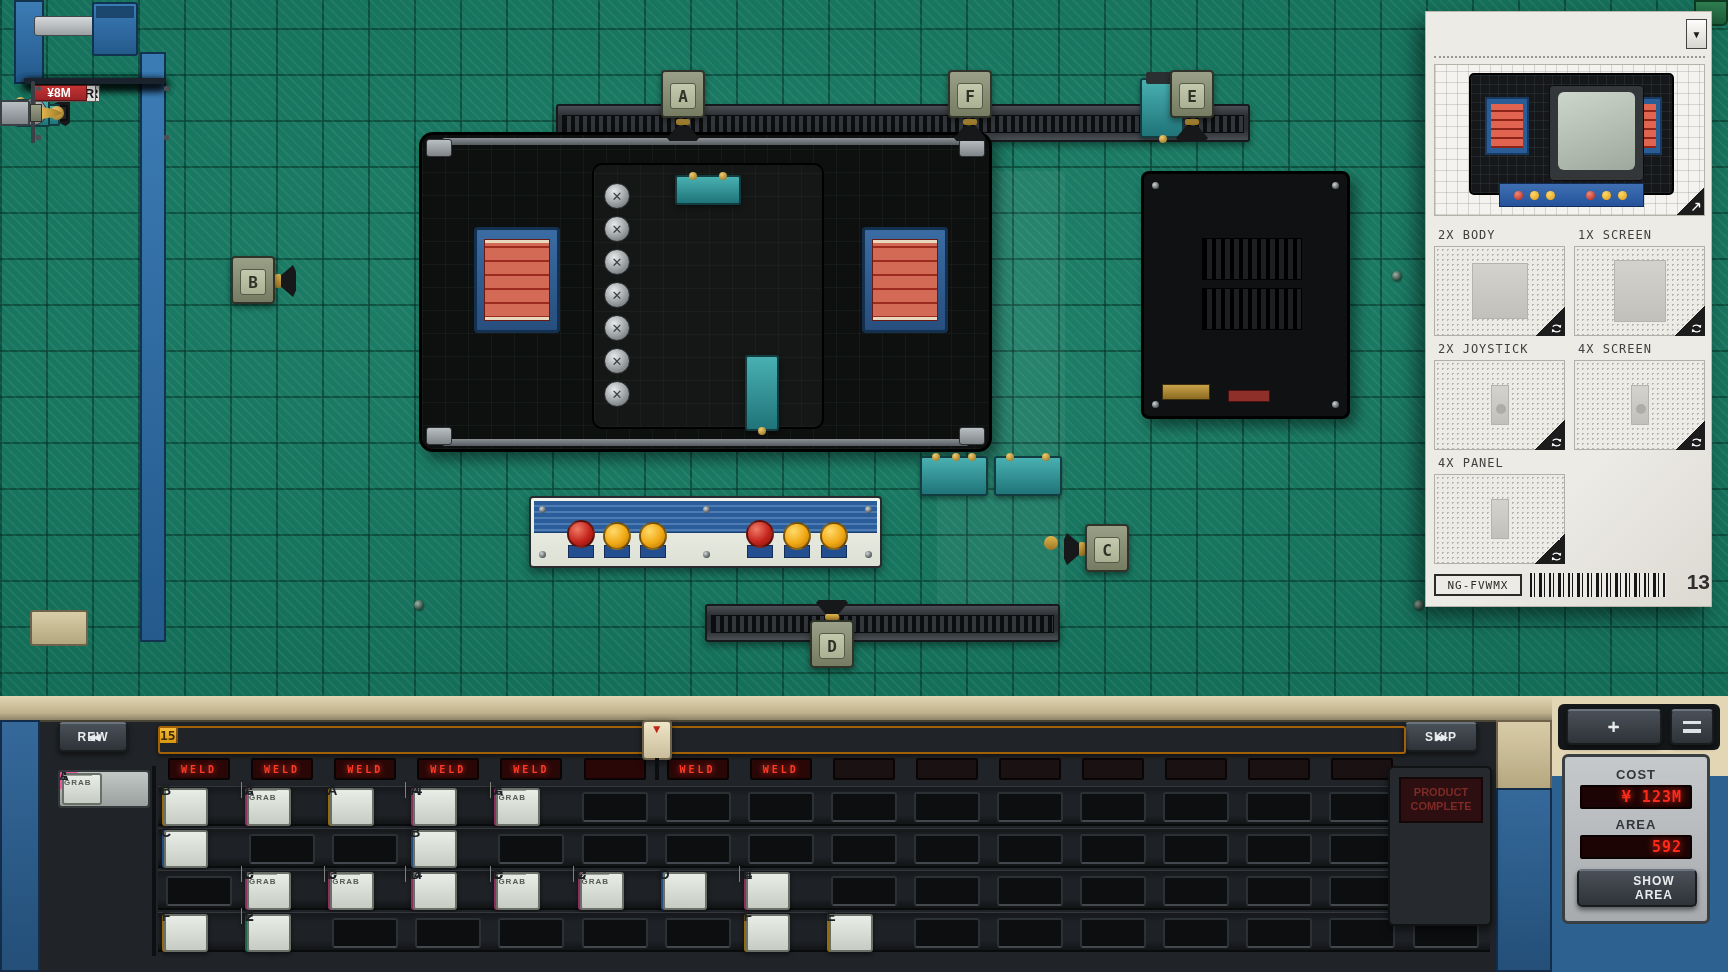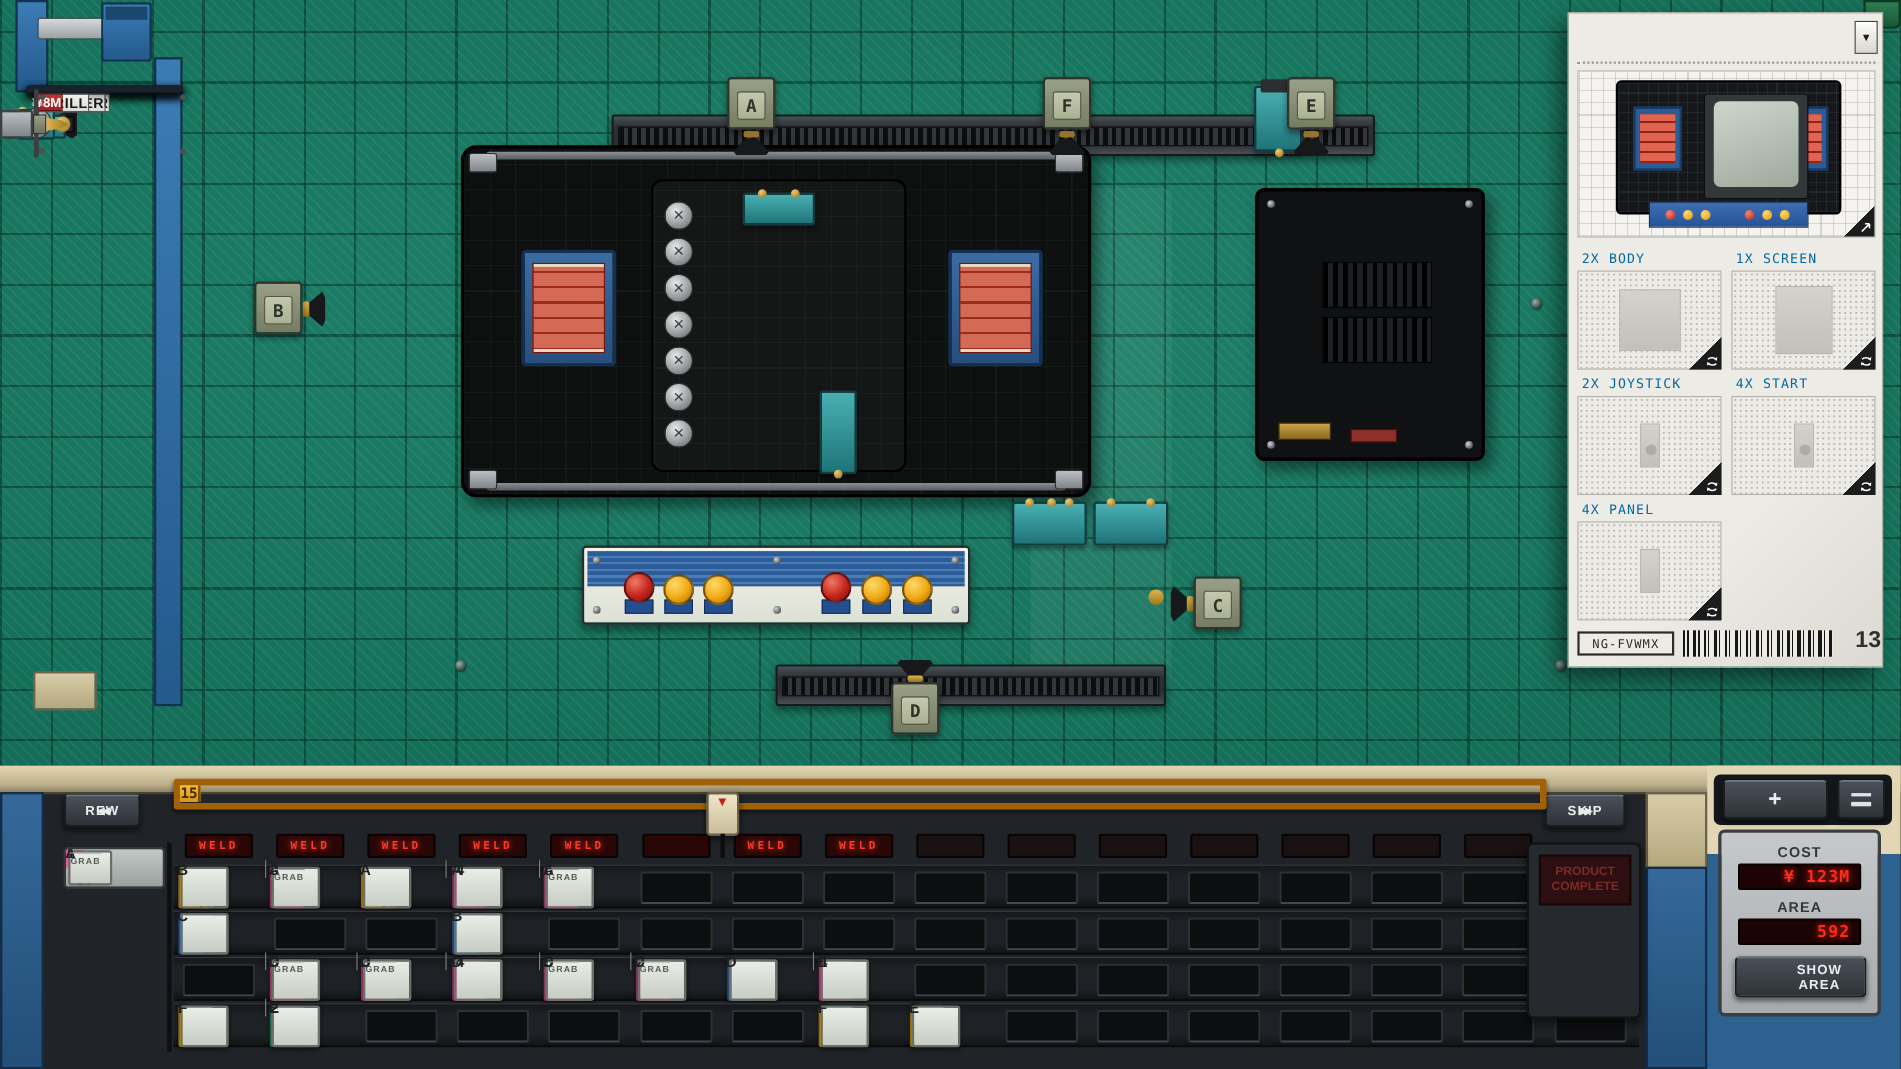--- a/index.html
+++ b/index.html
@@ -29,21 +29,21 @@
   .belt{left:4px;right:4px;top:9px;height:18px;background:repeating-linear-gradient(90deg,#0c0d0e 0 4px,#33373c 4px 8px);border:1px solid #0a0b0c;}
   .teal{background:linear-gradient(180deg,#49b0b2,#1f7478);border:2px solid #123c40;border-radius:3px;box-shadow:0 3px 5px rgba(0,0,0,.4);}
   .tealdot{width:8px;height:8px;border-radius:50%;background:radial-gradient(circle at 35% 30%,#f0cc70,#8a6a1c);}
 
   
   .rail{background:linear-gradient(180deg,#3c7cb5,#245a8c);border:2px solid #12334f;}
   .palette{left:24px;top:78px;width:142px;}
   .pal-item{position:relative;width:142px;margin-bottom:5px;background:#242e38;border:3px solid #1a222b;border-radius:3px;box-shadow:0 4px 8px rgba(0,0,0,.5);}
   .pal-head{position:relative;display:flex;height:24px;margin:4px;gap:3px;}
   .pal-label{position:relative;flex:1;background:linear-gradient(180deg,#f2f2f0,#d9dad6);border:1px solid #555;color:#16181a;font:bold 13px "Liberation Sans",sans-serif;display:flex;align-items:center;padding-left:7px;letter-spacing:.5px;}
-  .pal-price{position:relative;width:26px;background:linear-gradient(180deg,#c23434,#9c2326);border:1px solid #5e1113;color:#fff;font:bold 12px "Liberation Sans",sans-serif;display:flex;align-items:center;justify-content:center;}
+  .pal-price{position:relative;width:56px;background:linear-gradient(180deg,#c23434,#9c2326);border:1px solid #5e1113;color:#fff;font:bold 12px "Liberation Sans",sans-serif;display:flex;align-items:center;justify-content:center;}
   .pal-body{position:relative;height:62px;margin:0 4px 4px;background:linear-gradient(180deg,#aab0b2,#878d8f);border:2px solid #3a4045;border-radius:2px;display:flex;align-items:center;justify-content:center;}
   .pal-body i{position:absolute;width:5px;height:5px;border-radius:50%;background:#4a5054;}
   .art{position:relative;width:90px;height:40px;}
   .art div{position:absolute;}
 
   
   .board{background:#0e100f;border:3px solid #000;border-radius:14px;box-shadow:6px 8px 14px rgba(0,0,0,.45);
     background-image:repeating-linear-gradient(0deg,rgba(110,160,145,.07) 0 1px,rgba(0,0,0,0) 1px 23px),repeating-linear-gradient(90deg,rgba(110,160,145,.07) 0 1px,rgba(0,0,0,0) 1px 23px);}
   .board .bracket{width:26px;height:18px;background:linear-gradient(180deg,#b9bfc2,#7e8488);border:1px solid #2d3134;border-radius:3px;}
   .subboard{background:#151716;border:2px solid #000;border-radius:10px;background-image:repeating-linear-gradient(0deg,rgba(110,160,145,.06) 0 1px,rgba(0,0,0,0) 1px 23px),repeating-linear-gradient(90deg,rgba(110,160,145,.06) 0 1px,rgba(0,0,0,0) 1px 23px);}
@@ -76,37 +76,37 @@
   .crt{left:78px;top:10px;width:95px;height:96px;background:#33373a;border-radius:4px;border:1px solid #0b0c0d;}
   .crt b{position:absolute;left:8px;top:6px;right:8px;bottom:10px;background:linear-gradient(160deg,#cdd6cb,#9fa89d);border-radius:6px;}
   .sidepanel{width:44px;height:58px;background:#2a5c96;border:2px solid #173a63;}
   .sidepanel b{position:absolute;left:4px;top:5px;right:4px;bottom:5px;background:#c0392b;
     background-image:repeating-linear-gradient(0deg,#e06450 2px 9px,#8e2317 9px 11px),repeating-linear-gradient(90deg,rgba(0,0,0,0) 0 8px,#8e2317 8px 10px);}
   .ctrlstrip{left:64px;top:118px;width:145px;height:24px;background:linear-gradient(180deg,#3f6fb2,#24539b);border:1px solid #122c55;}
   .dot{width:9px;height:9px;border-radius:50%;}
   .dot.red{background:radial-gradient(circle at 35% 30%,#f08a76,#b81f17);}
   .dot.yel{background:radial-gradient(circle at 35% 30%,#ffd96a,#e09a10);}
   .bp-cell{background:#edebe6;}
-  .bp-cell .lbl{position:absolute;left:4px;top:0;color:#0369a1;font:12px "DejaVu Sans Mono",monospace;letter-spacing:1px;}
+  .bp-cell .lbl{position:absolute;left:4px;top:0;color:#404040;font:12px "DejaVu Sans Mono",monospace;letter-spacing:1px;}
   .bp-cell .dots{position:absolute;left:0;top:18px;right:0;bottom:0;border:1px solid #b2afa7;
     background-image:radial-gradient(rgba(130,128,120,.5) 1px,rgba(0,0,0,0) 1px);background-size:5px 5px;}
   .bp-cell .corner{position:absolute;right:0;bottom:0;width:30px;height:30px;background:linear-gradient(315deg,#1c1c1c 50%,rgba(0,0,0,0) 50%);}
   .bp-cell .corner svg{position:absolute;right:1px;bottom:0px;width:15px;height:15px;}
   .ghost{background:linear-gradient(180deg,#d4d2cc,#c2c0ba);border:1px solid #b5b3ad;}
   .bp-code{left:8px;top:562px;width:88px;height:22px;border:2px solid #2b2b28;color:#2b2b28;font:11px "DejaVu Sans Mono",monospace;display:flex;align-items:center;justify-content:center;letter-spacing:1px;background:#edebe6;}
   .barcode{left:104px;top:561px;width:136px;height:24px;background:repeating-linear-gradient(90deg,#161616 0 2px,#edebe6 2px 4px,#161616 4px 5px,#edebe6 5px 9px,#161616 9px 12px,#edebe6 12px 14px,#161616 14px 15px,#edebe6 15px 19px);}
   .bp-count{left:244px;top:558px;width:40px;color:#2e2e2c;font:bold 21px "Liberation Sans",sans-serif;text-align:right;}
 
   
   .console{left:0;top:696px;width:1728px;height:276px;background:#202327;}
   .beam{left:0;top:0;width:1728px;height:26px;background:linear-gradient(180deg,#e2d6b4,#bfb28c 70%,#8e8468);border-bottom:2px solid #4a4434;}
   .bluepost{background:linear-gradient(180deg,#35699a,#234f78);border:2px solid #122c49;}
   .cbtn{background:linear-gradient(180deg,#4a5058,#2e3338);border:2px solid #191c1f;border-top-color:#6b737c;border-radius:5px;color:#e9ecee;font:bold 12px "Liberation Sans",sans-serif;display:flex;align-items:center;justify-content:center;gap:5px;letter-spacing:1px;box-shadow:0 3px 5px rgba(0,0,0,.5);}
   .cbtn .arr{position:relative;font-size:9px;letter-spacing:-2px;}
-  .ruler{left:158px;top:12px;width:1248px;height:28px;display:flex;border:6px solid #a16207;border-radius:3px;overflow:hidden;box-shadow:0 2px 4px rgba(0,0,0,.5);}
+  .ruler{left:158px;top:30px;width:1248px;height:28px;display:flex;border:2px solid #a16207;border-radius:3px;overflow:hidden;box-shadow:0 2px 4px rgba(0,0,0,.5);}
   .seg{position:relative;flex:1;display:flex;align-items:center;justify-content:center;font:bold 13px "DejaVu Sans Mono",monospace;border-right:2px solid rgba(40,10,4,.55);}
   .seg.red{background:linear-gradient(180deg,#d0543a,#a62d1c);color:#2c0b04;}
   .seg.yellow{background:linear-gradient(180deg,#f6bd3a,#d9960e);color:#3c2b07;}
   .playhead{top:24px;width:30px;height:40px;background:linear-gradient(180deg,#efe6c8,#c9bd9a);border:2px solid #6b614a;border-radius:4px;z-index:5;display:flex;align-items:flex-start;justify-content:center;color:#c22314;font-size:12px;box-shadow:0 3px 6px rgba(0,0,0,.5);}
   .needle{top:62px;width:4px;height:22px;background:#0c0d0e;z-index:5;}
   .ledrow{left:158px;top:62px;width:1332px;height:24px;}
   .led{position:absolute;top:0;width:62px;height:22px;border:2px solid #0b0404;border-radius:2px;display:flex;align-items:center;justify-content:center;
        font:bold 10px "DejaVu Sans Mono",monospace;letter-spacing:3px;color:#ff3a26;text-shadow:0 0 6px rgba(255,60,40,.9);}
   .led.lit{background:#2a0707;}
   .led.off{background:#1a1113;color:rgba(0,0,0,0);text-shadow:none;}
@@ -456,21 +456,21 @@
           <div class="corner">
             <svg viewBox="0 0 24 24">
               <path d="M6 9 a6.5 4.5 0 0 1 12 1" fill="none" stroke="#fff" stroke-width="2.2"></path>
               <path d="M19.5 5.8 l-0.5 5.4 -4.4 -2.8 z" fill="#fff"></path>
               <path d="M18 15 a6.5 4.5 0 0 1 -12 -1" fill="none" stroke="#fff" stroke-width="2.2"></path>
               <path d="M4.5 18.2 l0.5 -5.4 4.4 2.8 z" fill="#fff"></path>
             </svg>
           </div>
         </div>
         <div class="bp-cell" style="left: 148px; top: 330px; width: 131px; height: 108px;">
-          <div class="lbl">4X START</div>
+          <div class="lbl">4X SCREEN</div>
           <div class="dots">
             <div class="ghost" style="left: 50%; top: 50%; width: 18px; height: 40px; margin-left: -9px; margin-top: -20px;">
               <i style="position: absolute; left: 4px; top: 18px; width: 10px; height: 10px; border-radius: 50%; background: rgb(174, 172, 166);"></i>
             </div>
           </div>
           <div class="corner">
             <svg viewBox="0 0 24 24">
               <path d="M6 9 a6.5 4.5 0 0 1 12 1" fill="none" stroke="#fff" stroke-width="2.2"></path>
               <path d="M19.5 5.8 l-0.5 5.4 -4.4 -2.8 z" fill="#fff"></path>
               <path d="M18 15 a6.5 4.5 0 0 1 -12 -1" fill="none" stroke="#fff" stroke-width="2.2"></path>

